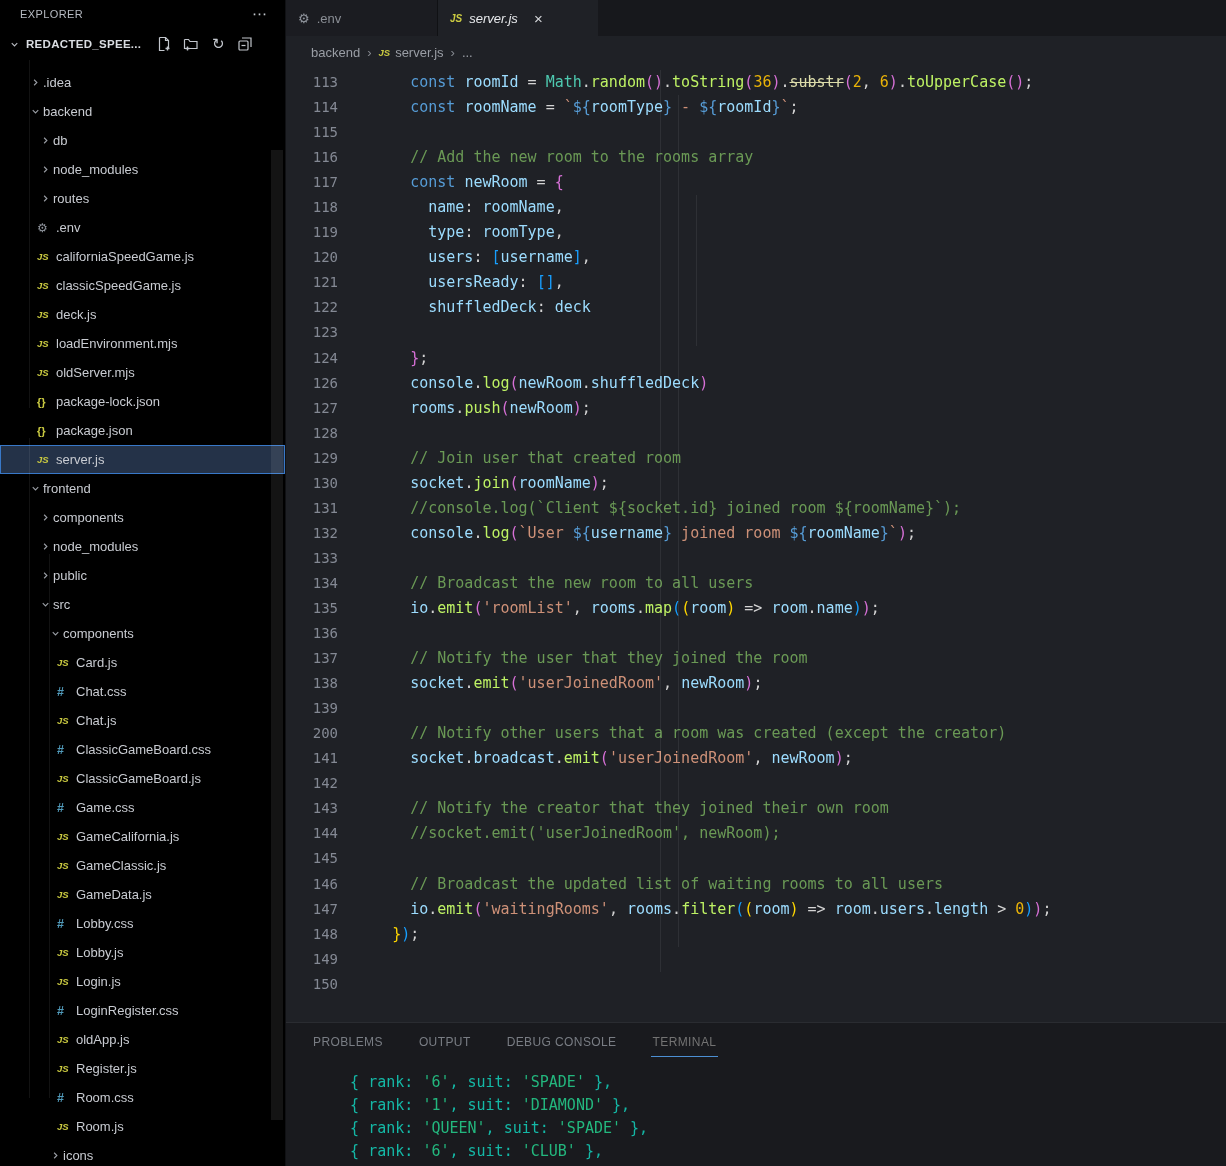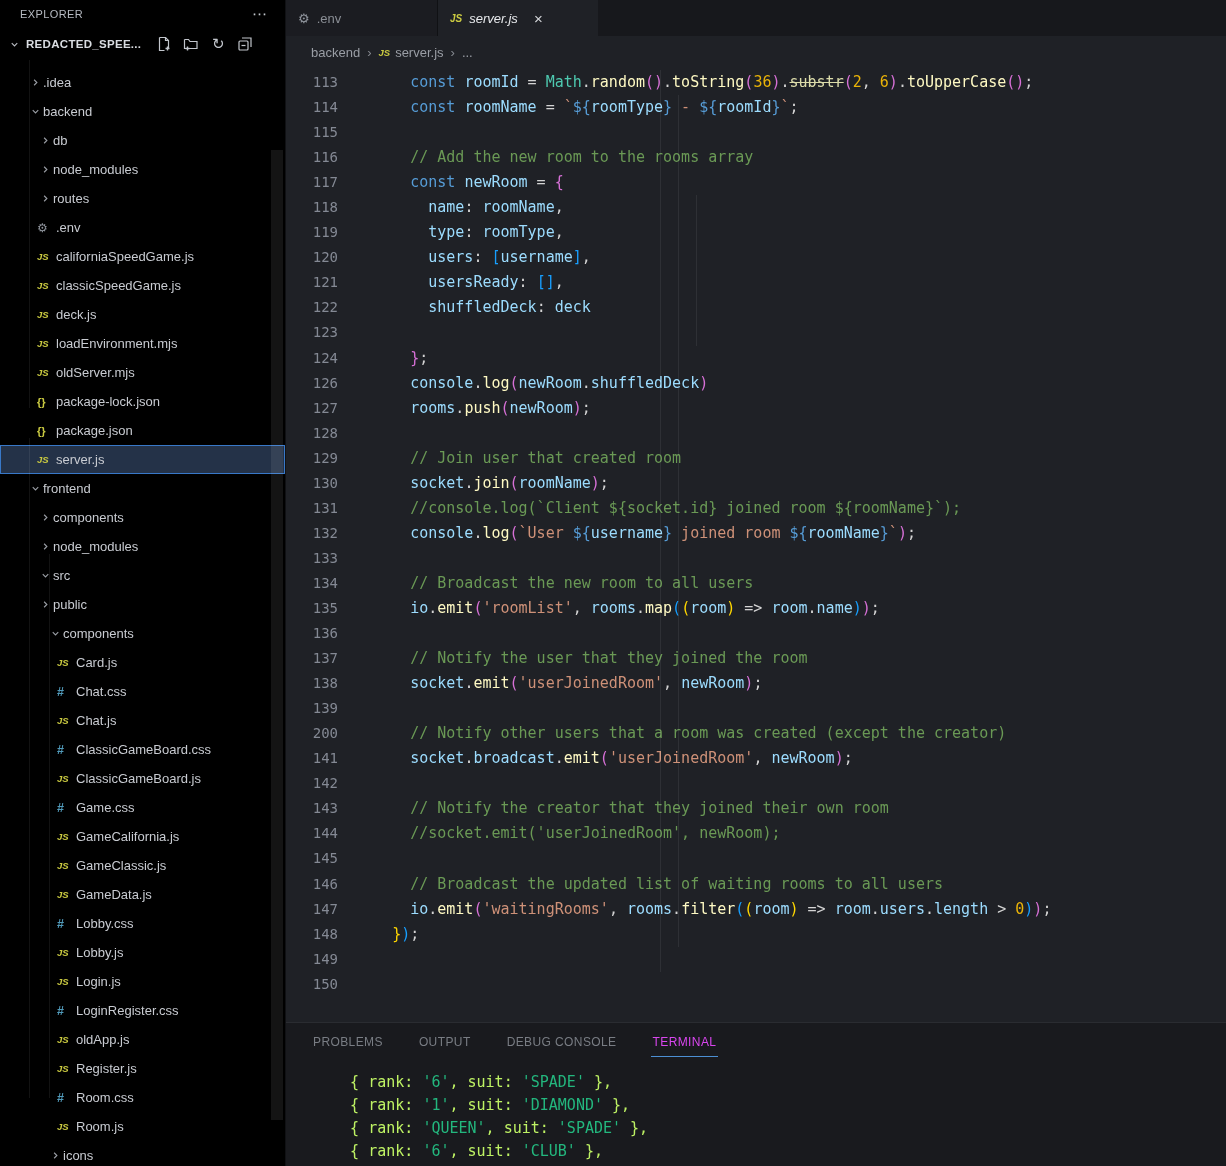--- a/index.html
+++ b/index.html
@@ -59,34 +59,34 @@
   
   .editor { position:absolute; left:0; top:68px; width:941px; height:954px;
     background:#1f2126; overflow:hidden; padding-top:2px; }
   .code-line { display:flex; height:25.05px; line-height:25.05px;
     font-family:"DejaVu Sans Mono", monospace; font-size:15px; }
   .ln { width:70px; padding-right:18px; text-align:right; color:#848994; flex:none;
     font-size:14px; }
   .code-text { white-space:pre; }
   .ed-guide { position:absolute; width:1px; background:rgba(255,255,255,0.07); }
 
-  .tk-k{color:#569cd6} .tk-v{color:#9cdcfe} .tk-f{color:#fef9c3}
+  .tk-k{color:#569cd6} .tk-v{color:#9cdcfe} .tk-f{color:#bef264}
   .tk-d{color:#dcdcaa;text-decoration:line-through} .tk-c{color:#4ec9b0}
   .tk-s{color:#ce9178} .tk-n{color:#eab308} .tk-m{color:#6a9955}
   .tk-w{color:#d4d4d4} .tk-g{color:#ffd700} .tk-p{color:#d670d6}
   .tk-b{color:#179fff} .tk-t{color:#569cd6}
-  .tk-w2{color:#bef264} .tk-g2{color:#23b77e}
+  .tk-w2{color:#14b8a6} .tk-g2{color:#23b77e}
 
   
   .panel { position:absolute; left:0; top:1022px; width:941px; height:144px;
     background:#191a1e; border-top:1px solid #2a2c31; }
   .panel-tabs { height:36px; display:flex; align-items:center; padding-left:25px; }
   .ptab { font-size:12px; letter-spacing:0.4px; color:#797d84; margin-right:32px;
     padding:9px 2px 7px; cursor:pointer; }
-  .ptab.active { color:#d946ef; border-bottom:1.5px solid #4c8fd3; }
+  .ptab.active { color:#737373; border-bottom:1.5px solid #4c8fd3; }
   .term { padding:12px 0 0 28px; font-family:"DejaVu Sans Mono", monospace;
     font-size:15px; }
   .term-line { height:23px; line-height:23px; white-space:pre; }
 </style>
 </head>
 <body>
 
 <div id="app">
 
   <div class="sidebar">
@@ -223,32 +223,32 @@
           <span class="twisty">
             <svg width="11" height="11" viewBox="0 0 16 16">
               <path d="M6 4l4 4-4 4" stroke="#9a9ea5" stroke-width="1.6" fill="none"></path>
             </svg>
           </span>
           <span>node_modules</span>
         </div>
         <div class="trow" style="padding-left: 37px;">
           <span class="twisty">
             <svg width="11" height="11" viewBox="0 0 16 16">
+              <path d="M6 4l4 4-4 4" stroke="#9a9ea5" stroke-width="1.6" fill="none"></path>
+            </svg>
+          </span>
+          <span>public</span>
+        </div>
+        <div class="trow" style="padding-left: 37px;">
+          <span class="twisty">
+            <svg width="11" height="11" viewBox="0 0 16 16">
               <path d="M4 6l4 4 4-4" stroke="#9a9ea5" stroke-width="1.6" fill="none"></path>
             </svg>
           </span>
           <span>src</span>
-        </div>
-        <div class="trow" style="padding-left: 37px;">
-          <span class="twisty">
-            <svg width="11" height="11" viewBox="0 0 16 16">
-              <path d="M6 4l4 4-4 4" stroke="#9a9ea5" stroke-width="1.6" fill="none"></path>
-            </svg>
-          </span>
-          <span>public</span>
         </div>
         <div class="trow" style="padding-left: 47px;">
           <span class="twisty">
             <svg width="11" height="11" viewBox="0 0 16 16">
               <path d="M4 6l4 4 4-4" stroke="#9a9ea5" stroke-width="1.6" fill="none"></path>
             </svg>
           </span>
           <span>components</span>
         </div>
         <div class="trow" style="padding-left: 57px;">

